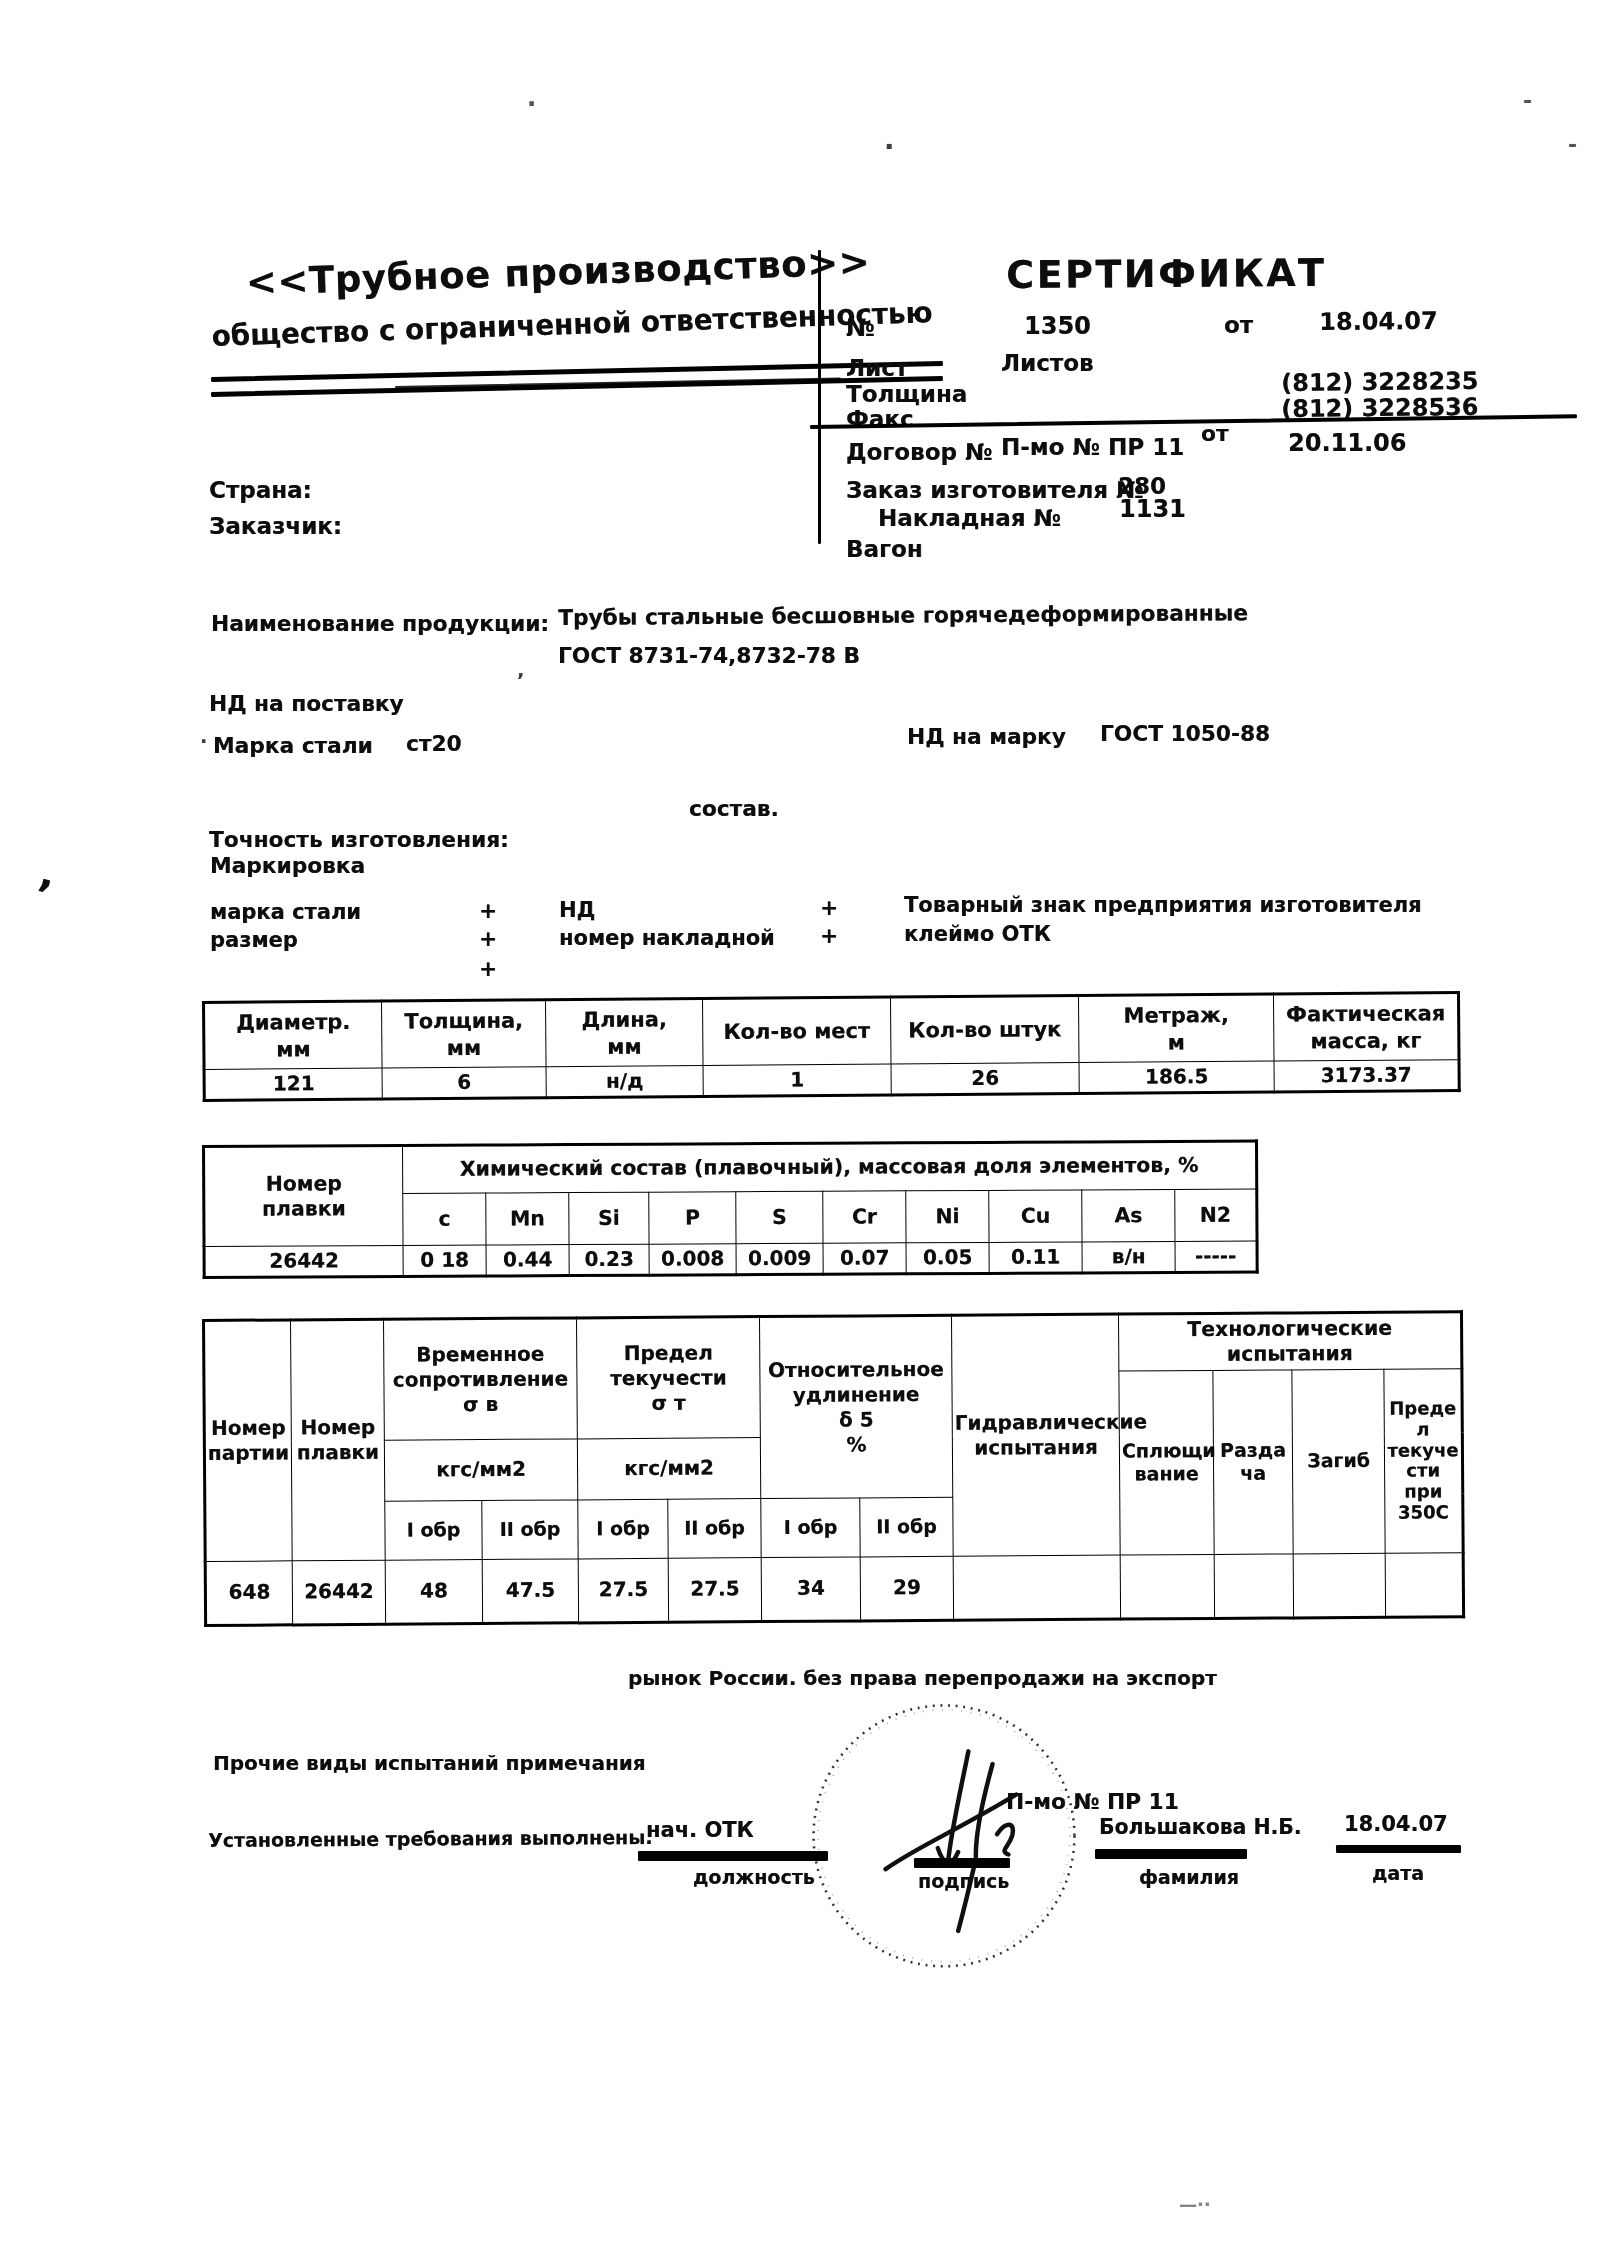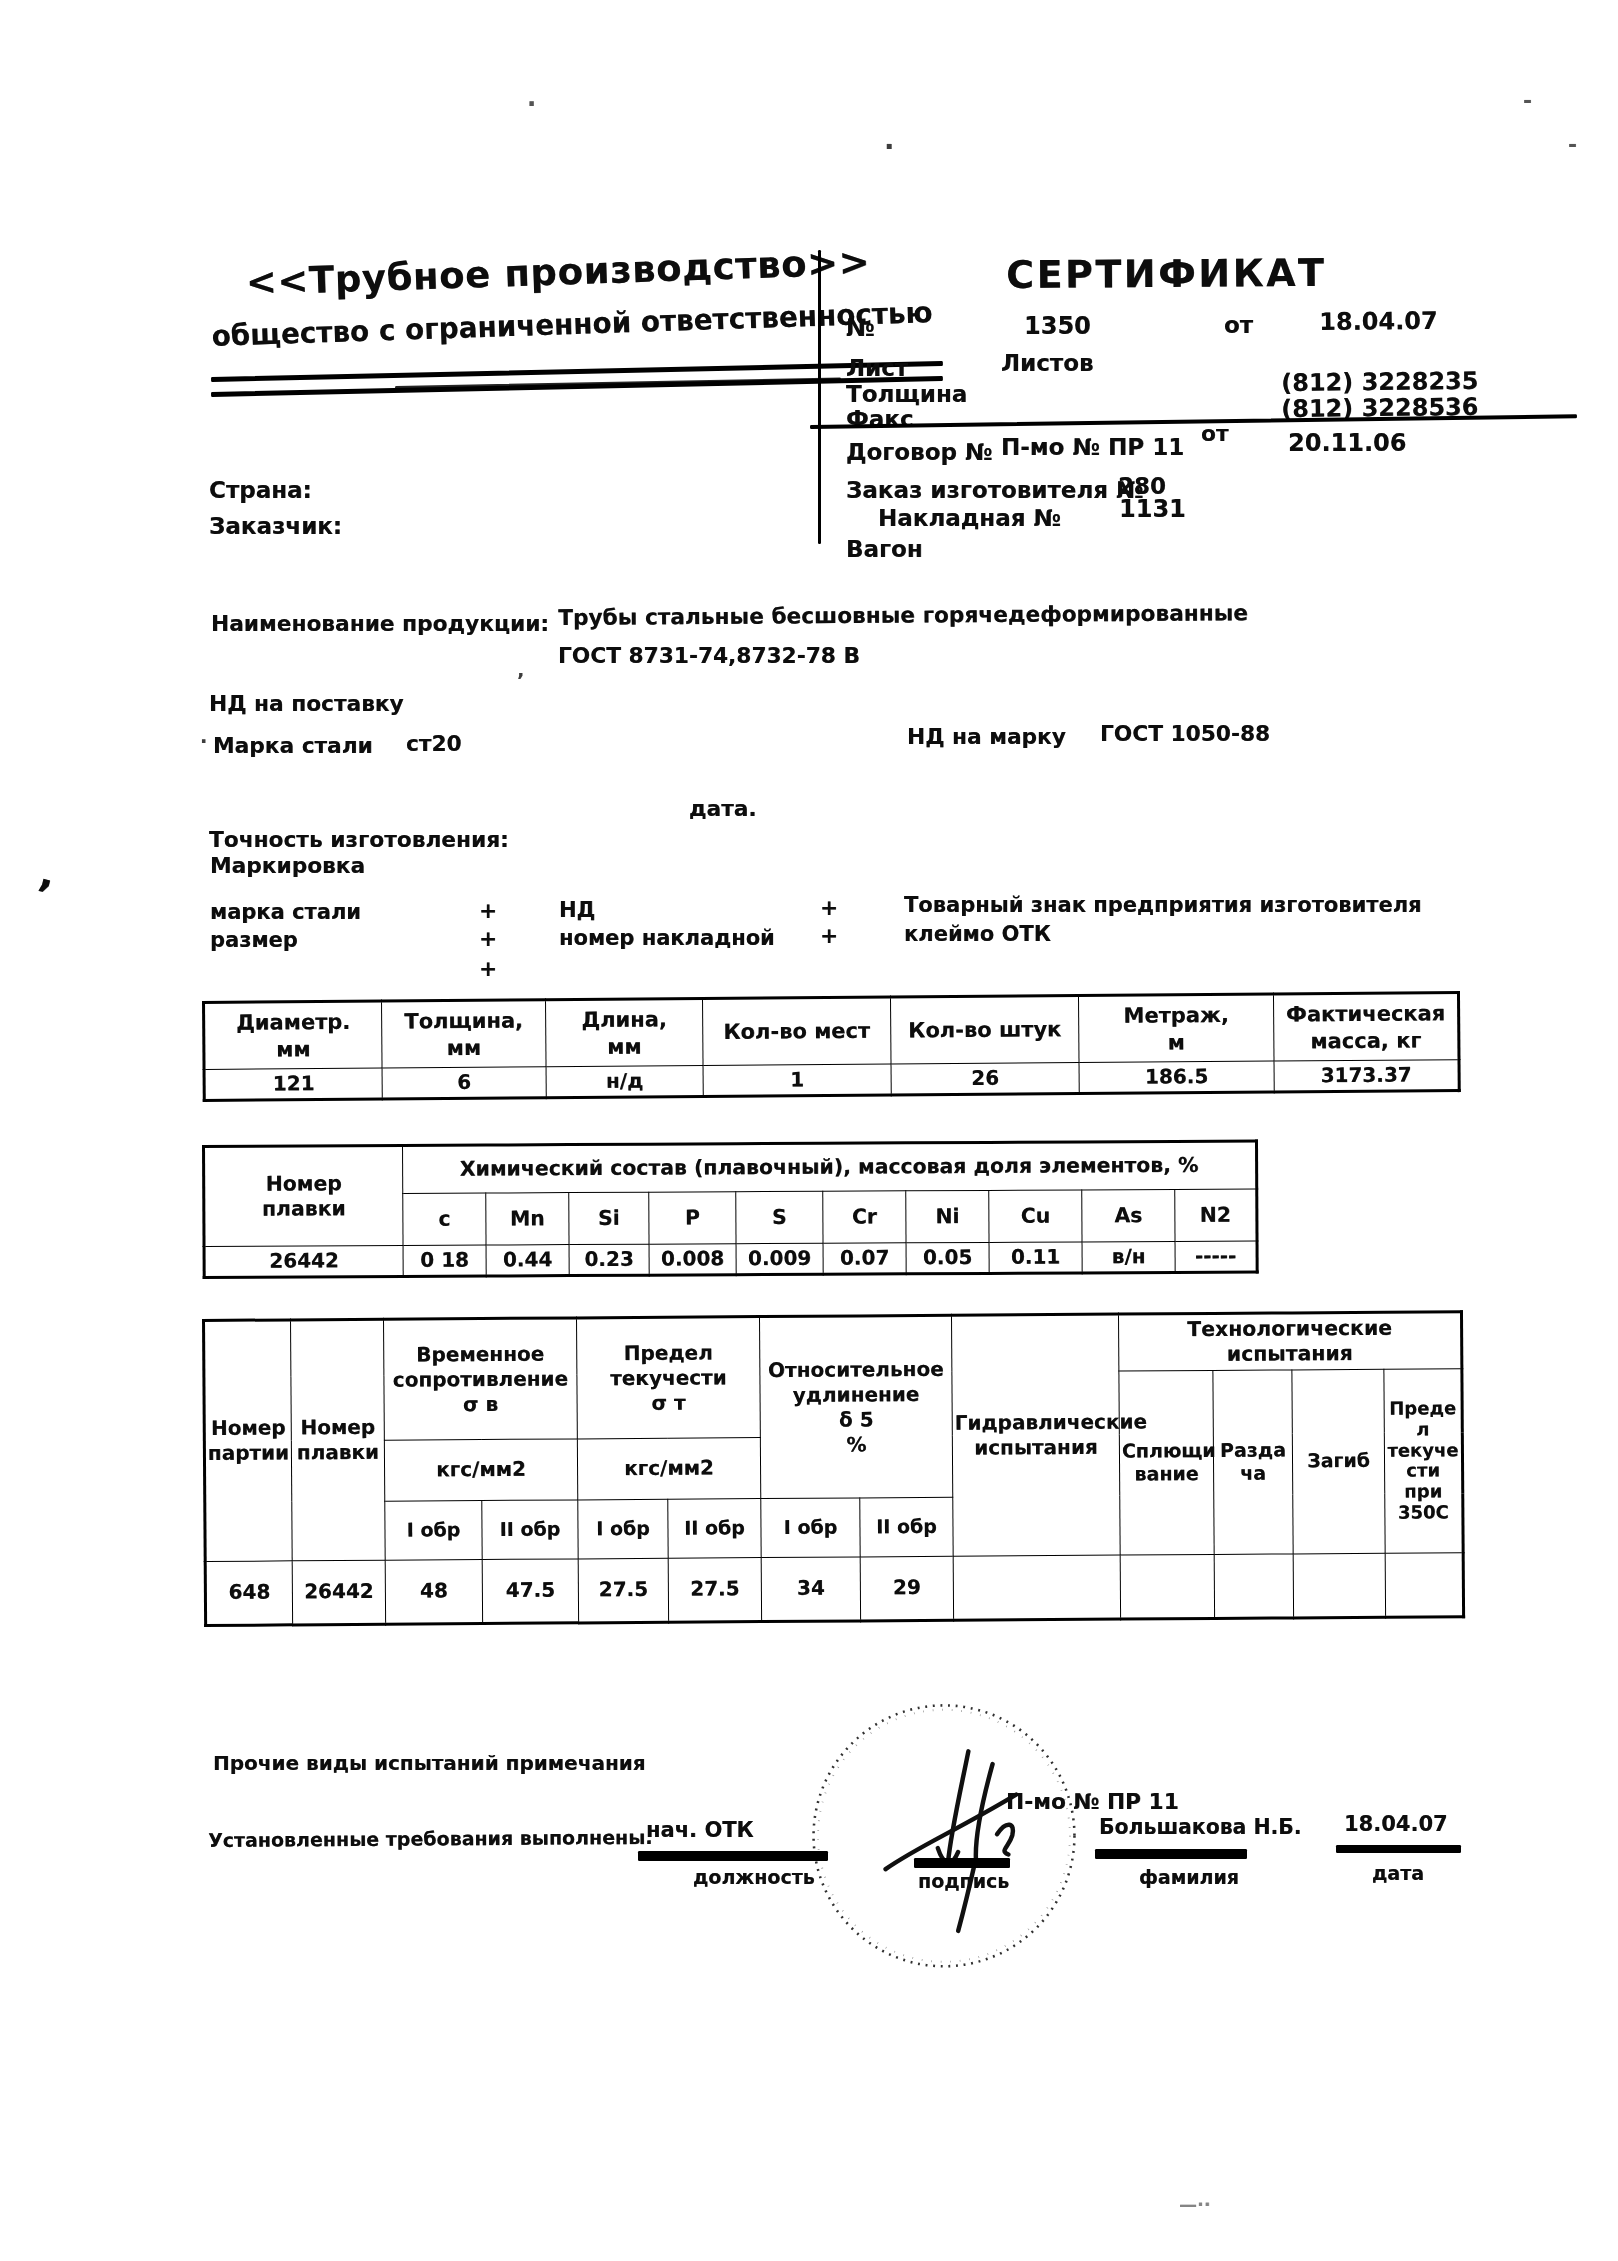--- a/index.html
+++ b/index.html
@@ -64,21 +64,21 @@
 
   <div class="txt" style="left:211px;top:610px;font-size:21.7px;">Наименование продукции:</div>
   <div class="txt" style="left:558px;top:604px;font-size:21.7px;transform:rotate(-0.4deg);">Трубы стальные бесшовные горячедеформированные</div>
   <div class="txt" style="left:558px;top:642px;font-size:21.7px;">ГОСТ 8731-74,8732-78 В</div>
   <div class="txt" style="left:209px;top:690px;font-size:21.7px;">НД на поставку</div>
   <div class="txt" style="left:213px;top:732px;font-size:21.7px;">Марка стали</div>
   <div class="txt" style="left:406px;top:730px;font-size:21.7px;">ст20</div>
   <div class="txt" style="left:907px;top:723px;font-size:21.7px;">НД на марку</div>
   <div class="txt" style="left:1100px;top:720px;font-size:21.7px;">ГОСТ  1050-88</div>
   <div class="txt" style="left:209px;top:801px;font-size:21.7px;margin-top:25px;">Точность изготовления:</div>
-  <div class="txt" style="left:689px;top:795px;font-size:21.7px;">дата.</div>
+  <div class="txt" style="left:689px;top:795px;font-size:21.7px;">состав.</div>
 
   <div class="txt" style="left:210px;top:852px;font-size:21.7px;">Маркировка</div>
 
   <div class="txt" style="left:210px;top:899px;font-size:21px;">марка стали</div>
   <div class="txt" style="left:479px;top:897px;font-size:21.7px;">+</div>
   <div class="txt" style="left:559px;top:897px;font-size:21px;">НД</div>
   <div class="txt" style="left:820px;top:894px;font-size:21.7px;">+</div>
   <div class="txt" style="left:904px;top:892px;font-size:21px;">Товарный знак предприятия изготовителя</div>
 
   <div class="txt" style="left:210px;top:927px;font-size:21px;">размер</div>
@@ -248,20 +248,21 @@
       <td class="al vb"></td>
       <td class="al vb"></td>
       <td class="al vb"></td>
       <td class="al vb"></td>
       <td class="al vb"></td>
     </tr>
   </tbody>
     </table>
 
   <div class="txt" style="left:213px;top:1751px;font-size:20px;">Прочие виды испытаний  примечания</div>
+  <div class="txt" style="left:628px;top:1666px;font-size:20px;">рынок  России. без права перепродажи на экспорт</div>
 
   <svg style="left:804px;top:1699px;" width="280" height="280" viewBox="0 0 440 440">
     <circle cx="220" cy="215" r="205" fill="none" stroke="#1a1a1a" stroke-width="4" stroke-dasharray="3 9" opacity="0.9"></circle>
     <circle cx="220" cy="215" r="198" fill="none" stroke="#1a1a1a" stroke-width="3" stroke-dasharray="1 14" opacity="0.5"></circle>
   </svg>
 
   <svg style="left:879px;top:1745px;" width="166" height="191" viewBox="0 0 260 300">
     <g fill="none" stroke="#101010" stroke-width="7" stroke-linecap="round">
       <path d="M 10 195 C 60 160 120 135 215 78"></path>
       <path d="M 140 10 C 128 70 112 140 108 185"></path>

